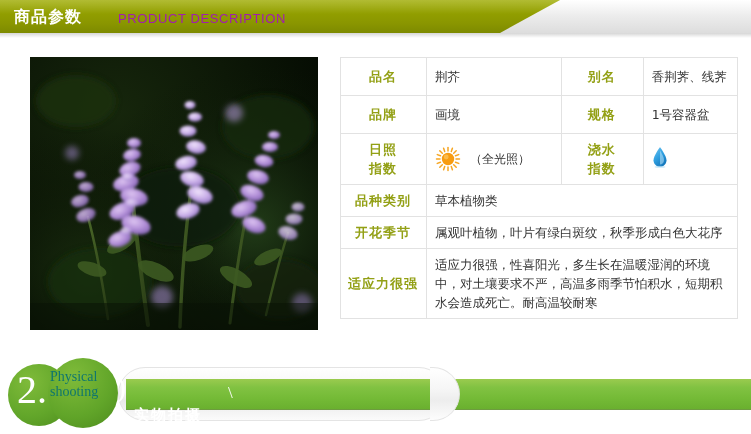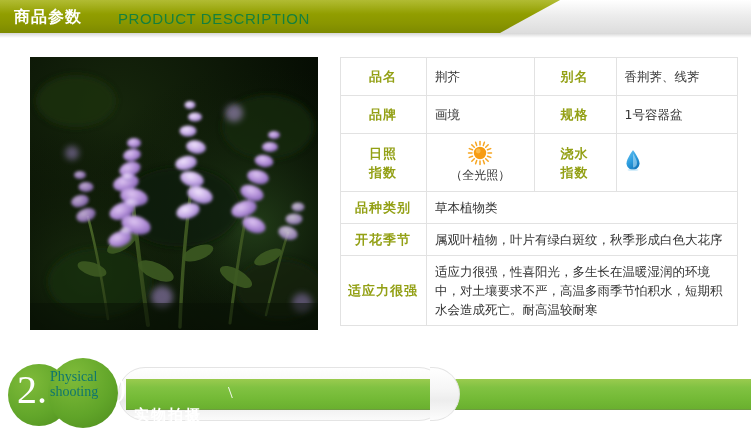--- a/index.html
+++ b/index.html
@@ -35,21 +35,21 @@
   }
   .header-title-cn{
     position:absolute;left:14px;top:1px;
     font-family:"DejaVu Sans","Liberation Sans",sans-serif;
     font-size:16px;font-weight:bold;color:#ffffff;letter-spacing:1px;
     line-height:31px;
   }
   .header-title-en{
     position:absolute;left:118px;top:5px;
     font-family:"Liberation Sans","DejaVu Sans",sans-serif;
-    font-size:15px;color:#15803d;letter-spacing:.6px;line-height:27px;
+    font-size:13px;color:#a21caf;letter-spacing:.6px;line-height:27px;
   }
 
   
   .photo{
     position:absolute;left:30px;top:57px;width:288px;height:273px;
     overflow:hidden;background:#0a1405;
   }
   .photo svg{display:block;width:288px;height:273px;}
 
   
@@ -69,21 +69,21 @@
   .spec td.lbl{
     color:#93a015;font-weight:bold;text-align:center;
     font-size:13px;white-space:nowrap;letter-spacing:1px;
   }
   .spec td.lbl-wide{width:66px;padding-left:7px;}
   .spec td.val{color:#333;font-size:12.5px;}
   .spec tr.r1 td{height:25px;}
   .spec tr.r-sun td{height:38px;}
   .lbl-two{line-height:16px;}
 
-  .sun-cell{display:flex;align-items:center;flex-direction:column;}
+  .sun-cell{display:flex;align-items:center;gap:9px;}
   .sun-icon{width:26px;height:26px;position:relative;flex:0 0 26px;}
   .drop-icon{width:16px;height:22px;}
   .sun-note{font-size:12px;color:#333;}
 
   
   .banner{position:absolute;left:0;top:358px;width:751px;height:76px;}
   .blob{position:absolute;left:8px;top:0;width:118px;height:72px;}
   .blob-c1{
     position:absolute;left:0;top:6px;width:62px;height:62px;border-radius:50%;
     background:radial-gradient(circle at 34% 28%,#7fbb3a 0%,#62a62a 58%,#4e8d1e 100%);

